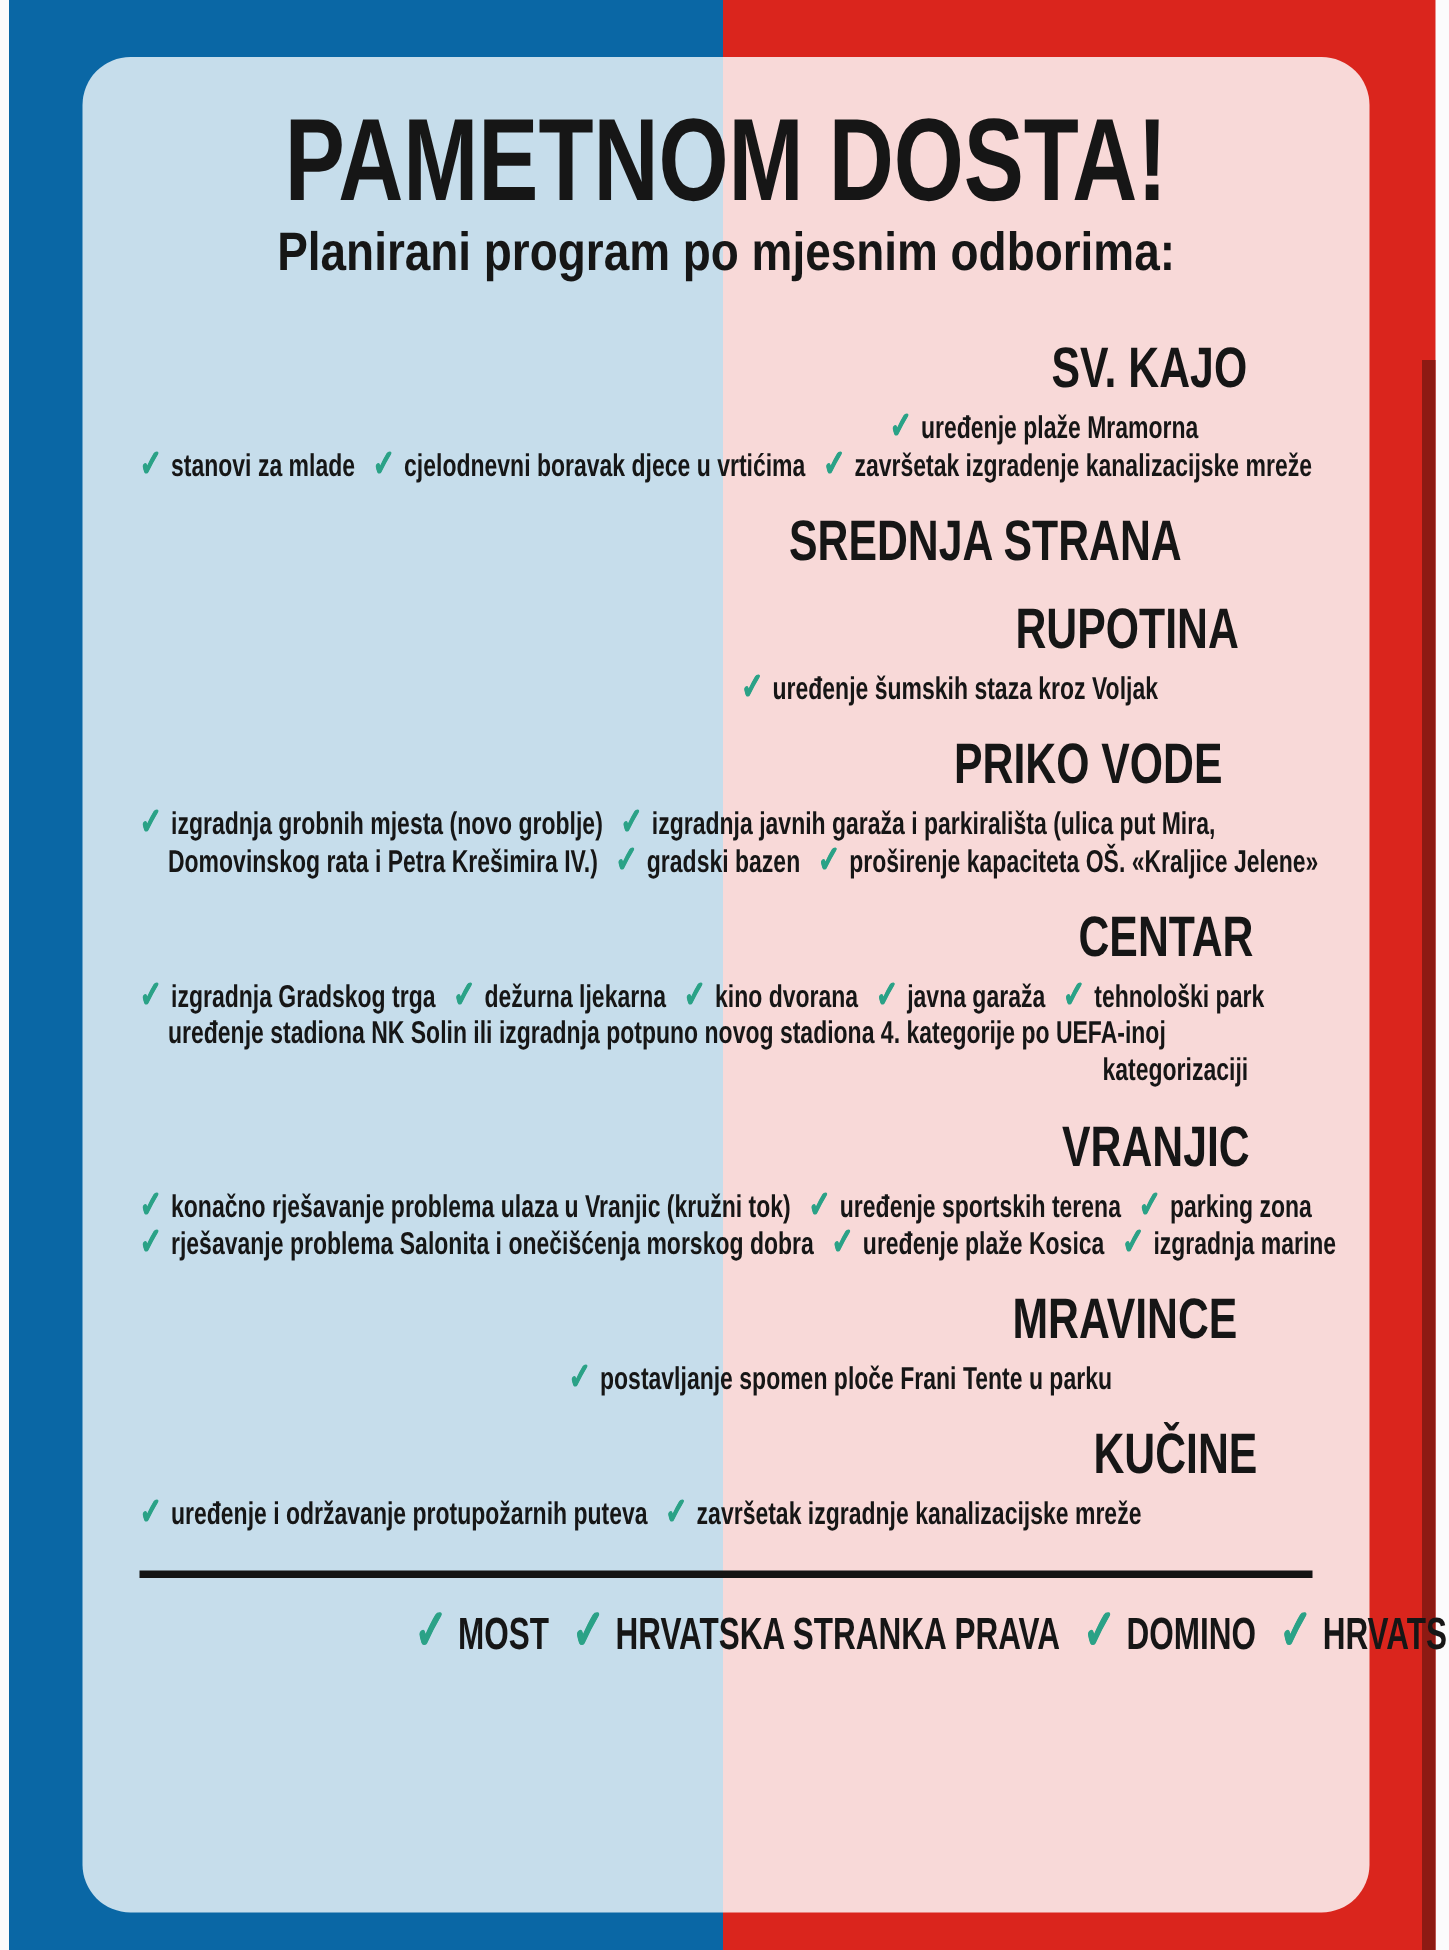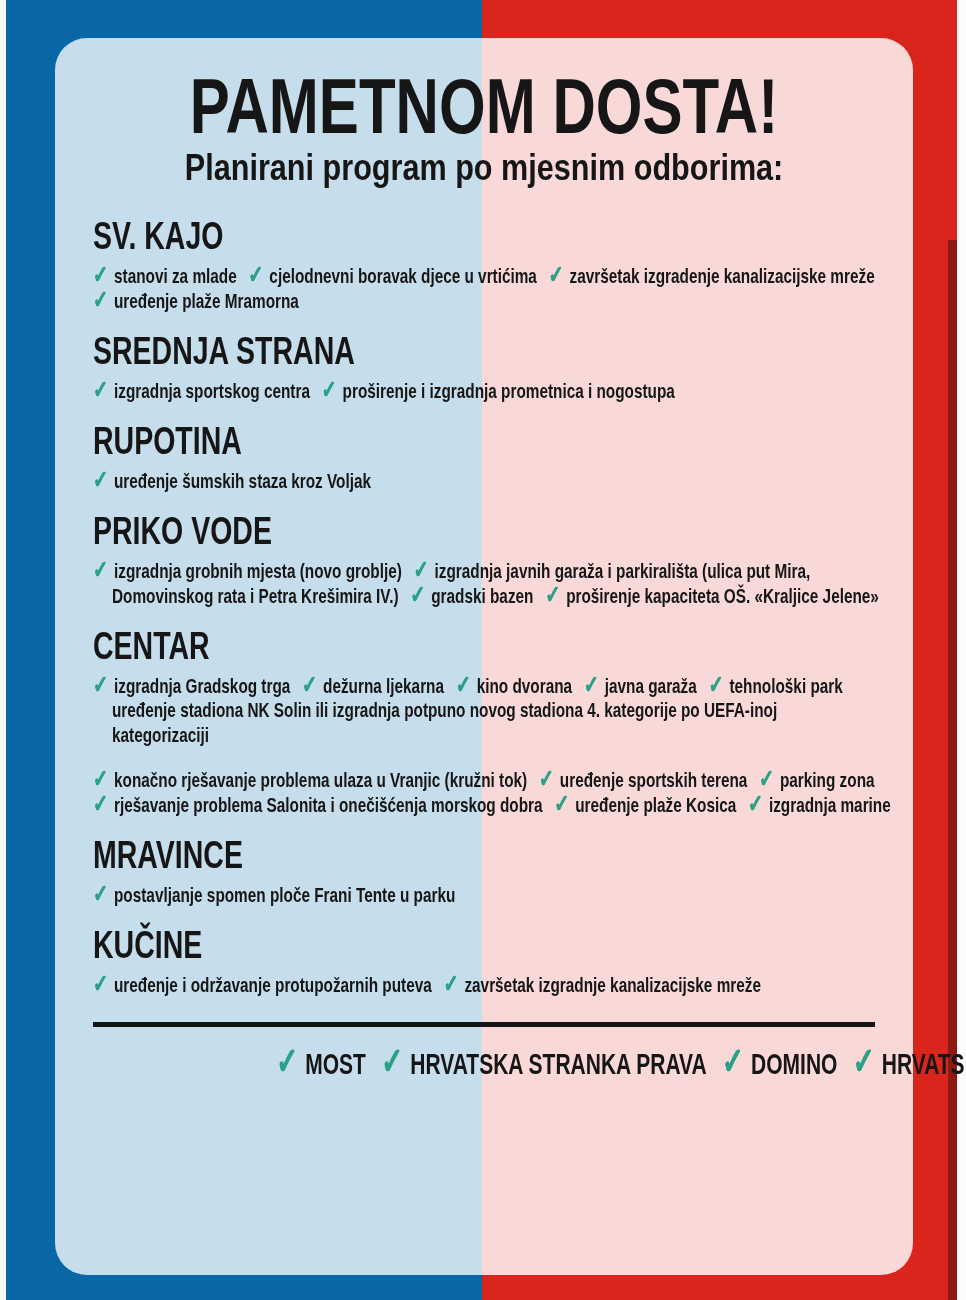--- a/index.html
+++ b/index.html
@@ -24,21 +24,21 @@
     background:linear-gradient(90deg,#c6ddeb 0,#c6ddeb 49.8%,#f8d9d8 49.8%,#f8d9d8 100%);
   }
   .center{text-align:center;}
   
   .cx{display:inline-block;white-space:nowrap;transform-origin:0 50%;}
   .cx-c{display:inline-block;white-space:nowrap;transform-origin:50% 50%;}
   h1{margin:0;font-size:78px;line-height:80px;letter-spacing:0;}
   h1 .cx-c{transform:scaleX(.77);}
   .subtitle{font-size:36px;line-height:44px;}
   .subtitle .cx-c{transform:scaleX(.85);}
-  #sections{margin-top:26px;}
+  #sections{margin-top:36px;text-align:right;}
   .section{margin-top:19px;}
   .section:first-child{margin-top:0;}
   h2{margin:0 0 6px 0;font-size:38px;line-height:40px;}
   h2 .cx{transform:scaleX(.75);}
   .line{font-size:21px;line-height:25px;height:25px;}
   .line .cx{transform:scaleX(.73);}
   .check{
     color:#2ba287;font-size:1.18em;
     -webkit-text-stroke:.6px #2ba287;
     margin:0 8px 0 16px;
@@ -63,43 +63,43 @@
         <span class="cx-c">PAMETNOM DOSTA!</span>
       </h1>
 
       <div class="subtitle center">
         <span class="cx-c">Planirani program po mjesnim odborima:</span>
       </div>
 
       <div id="sections">
           <section class="section">
             <h2><span class="cx">SV. KAJO</span></h2>
+            <div class="line"><span class="cx"><span class="check">✓</span><span>uređenje plaže Mramorna</span></span></div>
             <div class="line"><span class="cx"><span class="check">✓</span><span>stanovi za mlade</span><span class="check">✓</span><span>cjelodnevni boravak djece u vrtićima</span><span class="check">✓</span><span>završetak izgradenje kanalizacijske mreže</span></span></div>
-            <div class="line"><span class="cx"><span class="check">✓</span><span>uređenje plaže Mramorna</span></span></div>
           </section>
           <section class="section">
             <h2><span class="cx">SREDNJA STRANA</span></h2>
-            <div class="line"><span class="cx"><span class="check">✓</span><span>izgradnja sportskog centra</span><span class="check">✓</span><span>proširenje i izgradnja prometnica i nogostupa</span></span></div>
           </section>
           <section class="section">
             <h2><span class="cx">RUPOTINA</span></h2>
             <div class="line"><span class="cx"><span class="check">✓</span><span>uređenje šumskih staza kroz Voljak</span></span></div>
           </section>
           <section class="section">
             <h2><span class="cx">PRIKO VODE</span></h2>
             <div class="line"><span class="cx"><span class="check">✓</span><span>izgradnja grobnih mjesta (novo groblje)</span><span class="check">✓</span><span>izgradnja javnih garaža i parkirališta (ulica put Mira,</span></span></div>
             <div class="line"><span class="cx"><span class="indent">Domovinskog rata i Petra Krešimira IV.)</span><span class="check">✓</span><span>gradski bazen</span><span class="check">✓</span><span>proširenje kapaciteta OŠ. «Kraljice Jelene»</span></span></div>
           </section>
           <section class="section">
             <h2><span class="cx">CENTAR</span></h2>
             <div class="line"><span class="cx"><span class="check">✓</span><span>izgradnja Gradskog trga</span><span class="check">✓</span><span>dežurna ljekarna</span><span class="check">✓</span><span>kino dvorana</span><span class="check">✓</span><span>javna garaža</span><span class="check">✓</span><span>tehnološki park</span></span></div>
             <div class="line"><span class="cx"><span class="indent">uređenje stadiona NK Solin ili izgradnja potpuno novog stadiona 4. kategorije po UEFA-inoj</span></span></div>
             <div class="line"><span class="cx"><span class="indent">kategorizaciji</span></span></div>
           </section>
           <section class="section">
+            <h2><span class="cx">VRANJIC</span></h2>
             <div class="line"><span class="cx"><span class="check">✓</span><span>konačno rješavanje problema ulaza u Vranjic (kružni tok)</span><span class="check">✓</span><span>uređenje sportskih terena</span><span class="check">✓</span><span>parking zona</span></span></div>
             <div class="line"><span class="cx"><span class="check">✓</span><span>rješavanje problema Salonita i onečišćenja morskog dobra</span><span class="check">✓</span><span>uređenje plaže Kosica</span><span class="check">✓</span><span>izgradnja marine</span></span></div>
           </section>
           <section class="section">
             <h2><span class="cx">MRAVINCE</span></h2>
             <div class="line"><span class="cx"><span class="check">✓</span><span>postavljanje spomen ploče Frani Tente u parku</span></span></div>
           </section>
           <section class="section">
             <h2><span class="cx">KUČINE</span></h2>
             <div class="line"><span class="cx"><span class="check">✓</span><span>uređenje i održavanje protupožarnih puteva</span><span class="check">✓</span><span>završetak izgradnje kanalizacijske mreže</span></span></div>

